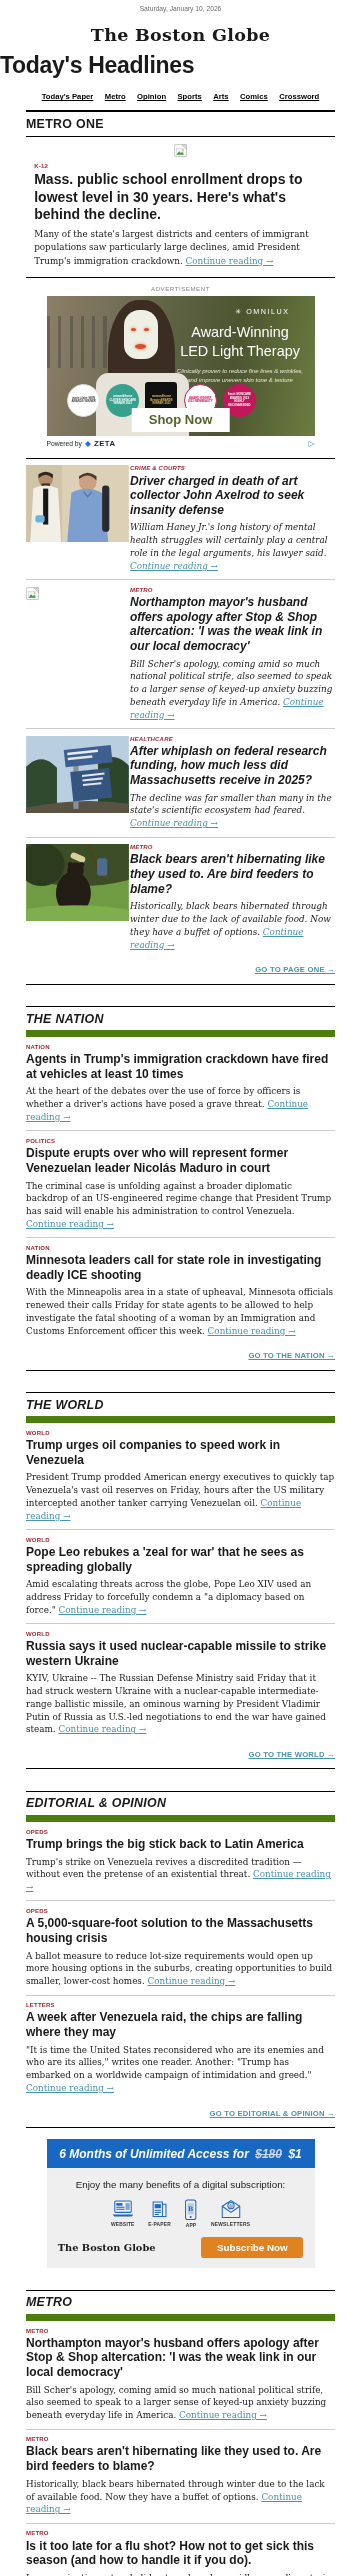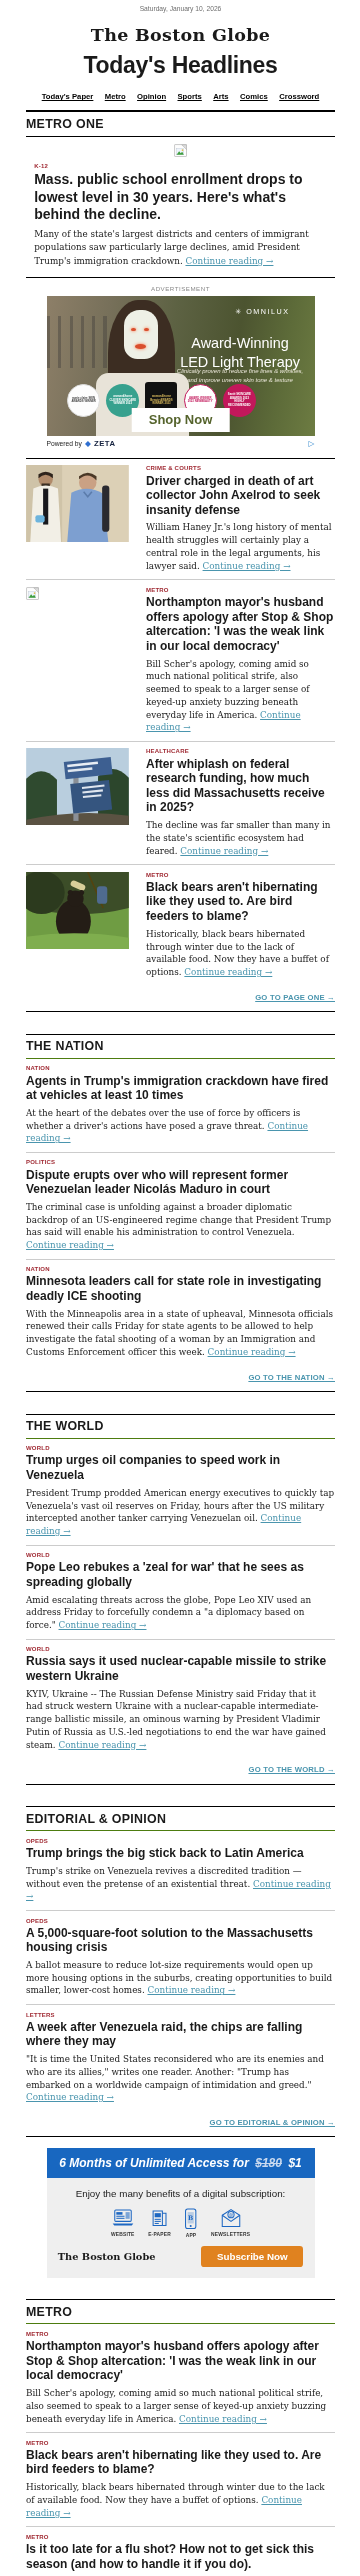--- a/index.html
+++ b/index.html
@@ -2,40 +2,40 @@
 <html style="font-size:8.2px"><head>
 <meta charset="utf-8">
 <style>
   html,body{margin:0;padding:0;background:#fff;}
   .page{width:361px;margin:0 auto;background:#fff;font-family:"Liberation Sans",sans-serif;color:#1a1a1a;}
   .content{width:309px;margin:0 auto;}
 
   
   .date-line{text-align:center;color:#6e6e6e;font-size:6.7px;padding-top:5.2px;}
   .globe-logo{font-family:"DejaVu Serif",serif;font-weight:700;font-size:17.5px;text-align:center;margin-top:12.4px;letter-spacing:0.3px;}
-  .main-title{font-size:23px;font-weight:700;text-align:center;margin-top:7.2px;letter-spacing:-0.3px;}
+  .main-title{font-size:23px;font-weight:700;text-align:left;margin-top:7.2px;letter-spacing:-0.3px;}
   .top-nav{text-align:center;margin-top:13.4px;}
   .nav-link{font-weight:700;font-size:7.7px;color:#000;text-decoration:underline;margin:0 5.7px;cursor:pointer;}
 
   
   .sec-hdr-first{border-top:2.1px solid #000;border-bottom:1px solid #000;margin-top:9.3px;padding:4.6px 0;}
-  .sec-hdr{border-top:1px solid #000;border-bottom:1px solid #4d7c0f;margin-top:21.6px;padding:4.6px 0;}
+  .sec-hdr{border-top:1px solid #000;border-bottom:7px solid #4d7c0f;margin-top:21.6px;padding:4.6px 0;font-style:italic;}
   .sec-title{font-size:12.4px;font-weight:700;letter-spacing:0.3px;}
 
   
   .lead-story{padding:0 8.2px;}
   .lead-icon-wrap{text-align:center;margin:7.2px 0 4.1px;}
   .kicker{color:#a02a33;font-size:6px;font-weight:700;letter-spacing:0.2px;}
   .headline{font-size:12px;line-height:1.22;font-weight:700;margin-top:2.1px;}
   .lead-headline{font-size:14px;line-height:1.25;}
   .body-copy{font-family:"DejaVu Serif",serif;font-size:8.8px;line-height:1.45;margin-top:4.1px;}
   .cont{color:#4a95ae;text-decoration:underline;cursor:pointer;}
   .lead-story .cont{display:inline-block;margin-top:1px;}
   .hr-thick{border:0;border-top:1.5px solid #000;margin:9.3px 0 0;}
-  .story{display:flex;gap:17px;padding:6.7px 0;border-bottom:0.5px solid #ccc;}
+  .story{display:flex;gap:1px;padding:6.7px 0;border-bottom:0.5px solid #ccc;font-style:italic;}
   .story-text{padding:6.7px 0;border-bottom:0.5px solid #ccc;}
   .story-list > :last-child{border-bottom:none;}
   .media-slot{width:103px;flex:none;}
   .media-slot svg{display:block;}
   .goto{text-align:right;margin:7.2px 0 3.1px;}
   .goto-link{color:#4a95ae;font-weight:700;font-size:7.7px;text-decoration:underline;cursor:pointer;letter-spacing:0.2px;text-align:right;}
 
   
   .ad-label{text-align:center;color:#8a8a8a;font-size:6.2px;letter-spacing:0.5px;margin-top:7.2px;}
   .ad-box{width:268px;height:140px;margin:4.1px auto 0;position:relative;overflow:hidden;cursor:pointer;
@@ -43,21 +43,21 @@
   .ad-balcony{position:absolute;left:0;top:20.6px;width:62px;height:52px;background:
     repeating-linear-gradient(90deg,#4a4640 0 3.1px,transparent 3.1px 11.3px);opacity:.5;}
   .ad-hair{position:absolute;left:61px;top:4.1px;width:67px;height:118px;background:#3c2d22;border-radius:45% 45% 30% 30%;}
   .ad-shirt{position:absolute;left:49px;top:77px;width:93px;height:67px;background:#e8e3d8;border-radius:12.4px 12.4px 0 0;}
   .ad-mask{position:absolute;left:77px;top:14.4px;width:34px;height:49px;background:#eef0e6;border-radius:15.5px 15.5px 13.4px 13.4px;}
   .ad-mask i{position:absolute;display:block;background:#d94f2e;border-radius:50%;box-shadow:0 0 3.1px #ff6a3a;}
   .ad-eye-l{left:7.2px;top:17.5px;width:5.2px;height:3.6px;}
   .ad-eye-r{left:20.6px;top:17.5px;width:5.2px;height:3.6px;}
   .ad-lips{left:11.3px;top:34px;width:11.3px;height:5.2px;}
   .ad-brand{position:absolute;right:25px;top:11.3px;color:#fff;font-size:7.2px;letter-spacing:1.5px;font-weight:400;}
-  .ad-headline{position:absolute;left:129px;top:38px;width:129px;text-align:center;color:#fff;font-size:14.4px;line-height:1.3;font-weight:400;}
+  .ad-headline{position:absolute;left:129px;top:27px;width:129px;text-align:center;color:#fff;font-size:14.4px;line-height:1.3;font-weight:400;}
   .ad-sub{position:absolute;left:126px;top:71px;width:135px;text-align:center;color:#ece8da;font-size:6px;font-style:italic;line-height:1.45;}
   .ad-badges{position:absolute;left:20.6px;bottom:17.5px;right:5.2px;display:flex;gap:6.2px;align-items:center;}
   .badge{width:33px;height:33px;border-radius:50%;font-size:2.8px;line-height:1.25;display:flex;align-items:center;justify-content:center;
     text-align:center;padding:2.1px;box-sizing:border-box;overflow:hidden;font-weight:700;}
   .badge.b0{background:#fdfdfd;color:#444;border:0.5px solid #ddd;}
   .badge.b1{background:#37a18e;color:#fff;}
   .badge.b2{background:#111;color:#d8b95c;border-radius:3.1px;width:32px;height:36px;}
   .badge.b3{background:#fff;color:#c2185b;border:1.5px solid #c2185b;}
   .badge.b4{background:#c2185b;color:#fff;}
   .ad-cta{position:absolute;left:50%;transform:translateX(-50%);bottom:4px;background:#fff;color:#55632c;

